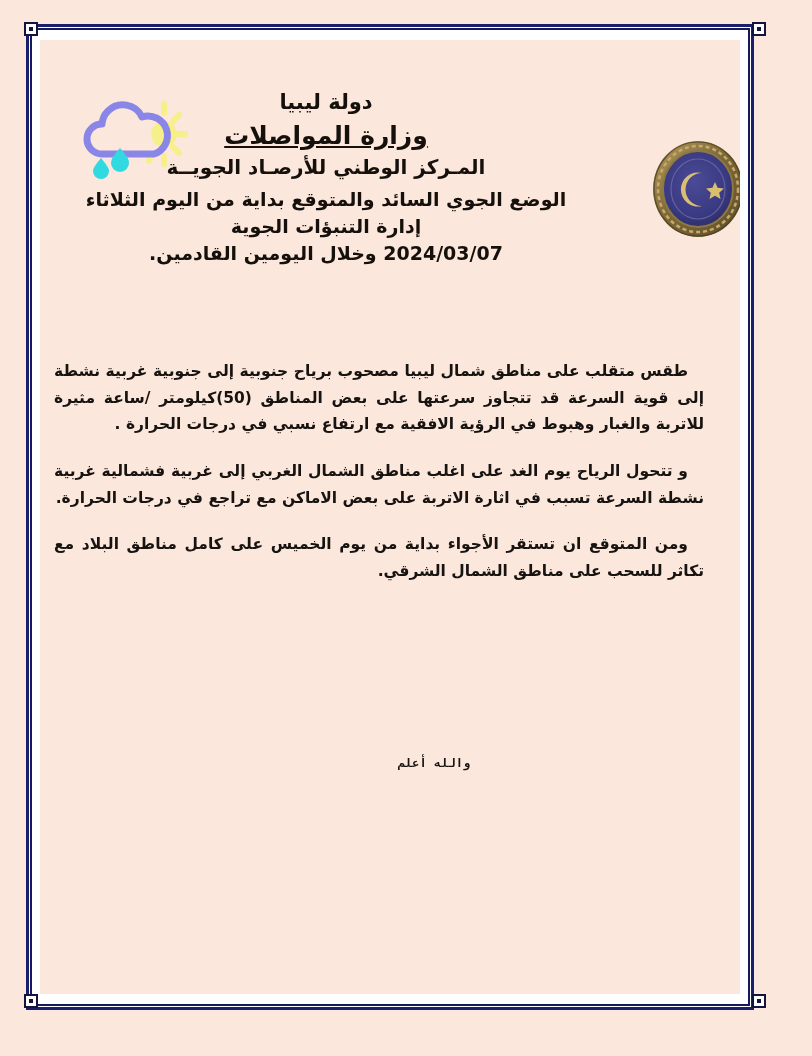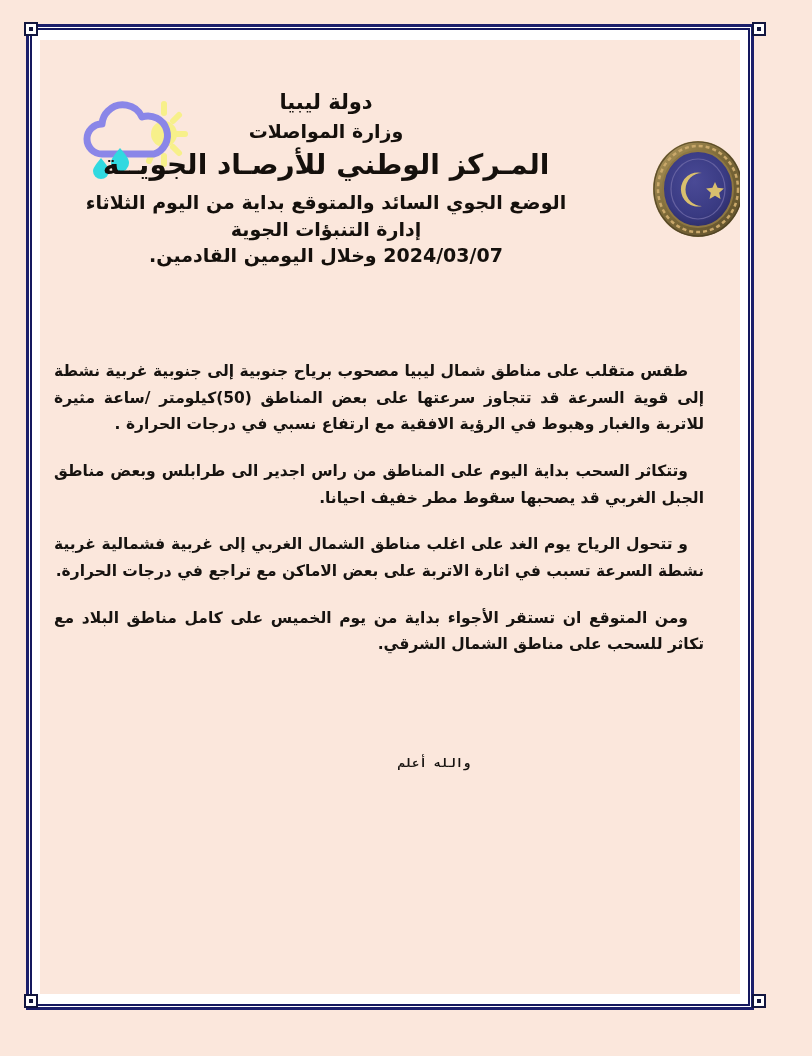--- a/index.html
+++ b/index.html
@@ -115,22 +115,22 @@
     direction: rtl;
   }
   .heading-block .hline {
     font-family: "DejaVu Sans", "Liberation Sans", sans-serif;
     font-weight: bold;
     color: #15100c;
     line-height: 1.42;
     letter-spacing: 0;
   }
   .h-country   { font-size: 21px; }
-  .h-ministry  { font-size: 19px; }
-  .h-center    { font-size: 28px; }
+  .h-ministry  { font-size: 25px; text-decoration: underline; }
+  .h-center    { font-size: 20px; }
   .h-dept      { font-size: 19px; }
   .h-subject   { font-size: 19px; margin-top: 4px; }
   .h-date      { font-size: 19px; }
 
   
   .body-zone {
     position: absolute;
     left: 0;
     top: 318px;
     width: 700px;
@@ -235,21 +235,20 @@
         <div class="hline h-center">المـركز الوطني للأرصـاد الجويــة</div>
         <div class="hline h-subject">الوضع الجوي السائد والمتوقع بداية من اليوم الثلاثاء</div>
         <div class="hline h-dept">إدارة التنبؤات الجوية</div>
         <div class="hline h-date">2024/03/07 وخلال اليومين القادمين.</div>
       </div>
 
     </div>
 
     <div class="body-zone">
       <p class="para">طقس متقلب على مناطق شمال ليبيا مصحوب برياح جنوبية إلى جنوبية غربية نشطة إلى قوية السرعة قد تتجاوز سرعتها على بعض المناطق (50)كيلومتر /ساعة مثيرة للاتربة والغبار وهبوط في الرؤية الافقية مع ارتفاع نسبي في درجات الحرارة .</p>
-      <p class="para">وتتكاثر السحب بداية اليوم على المناطق من راس اجدير الى طرابلس وبعض مناطق الجبل الغربي قد يصحبها سقوط مطر خفيف احيانا.</p>
       <p class="para">و تتحول الرياح  يوم الغد على اغلب مناطق الشمال الغربي إلى غربية فشمالية غربية نشطة السرعة تسبب في اثارة الاتربة على بعض الاماكن مع تراجع في درجات الحرارة.</p>
       <p class="para">ومن المتوقع  ان تستقر الأجواء بداية من يوم الخميس على كامل  مناطق البلاد  مع تكاثر للسحب على مناطق الشمال الشرقي.</p>
 
       <div class="closing">والله أعلم</div>
     </div>
 
   </div>
 </div>
 
 </body></html>

